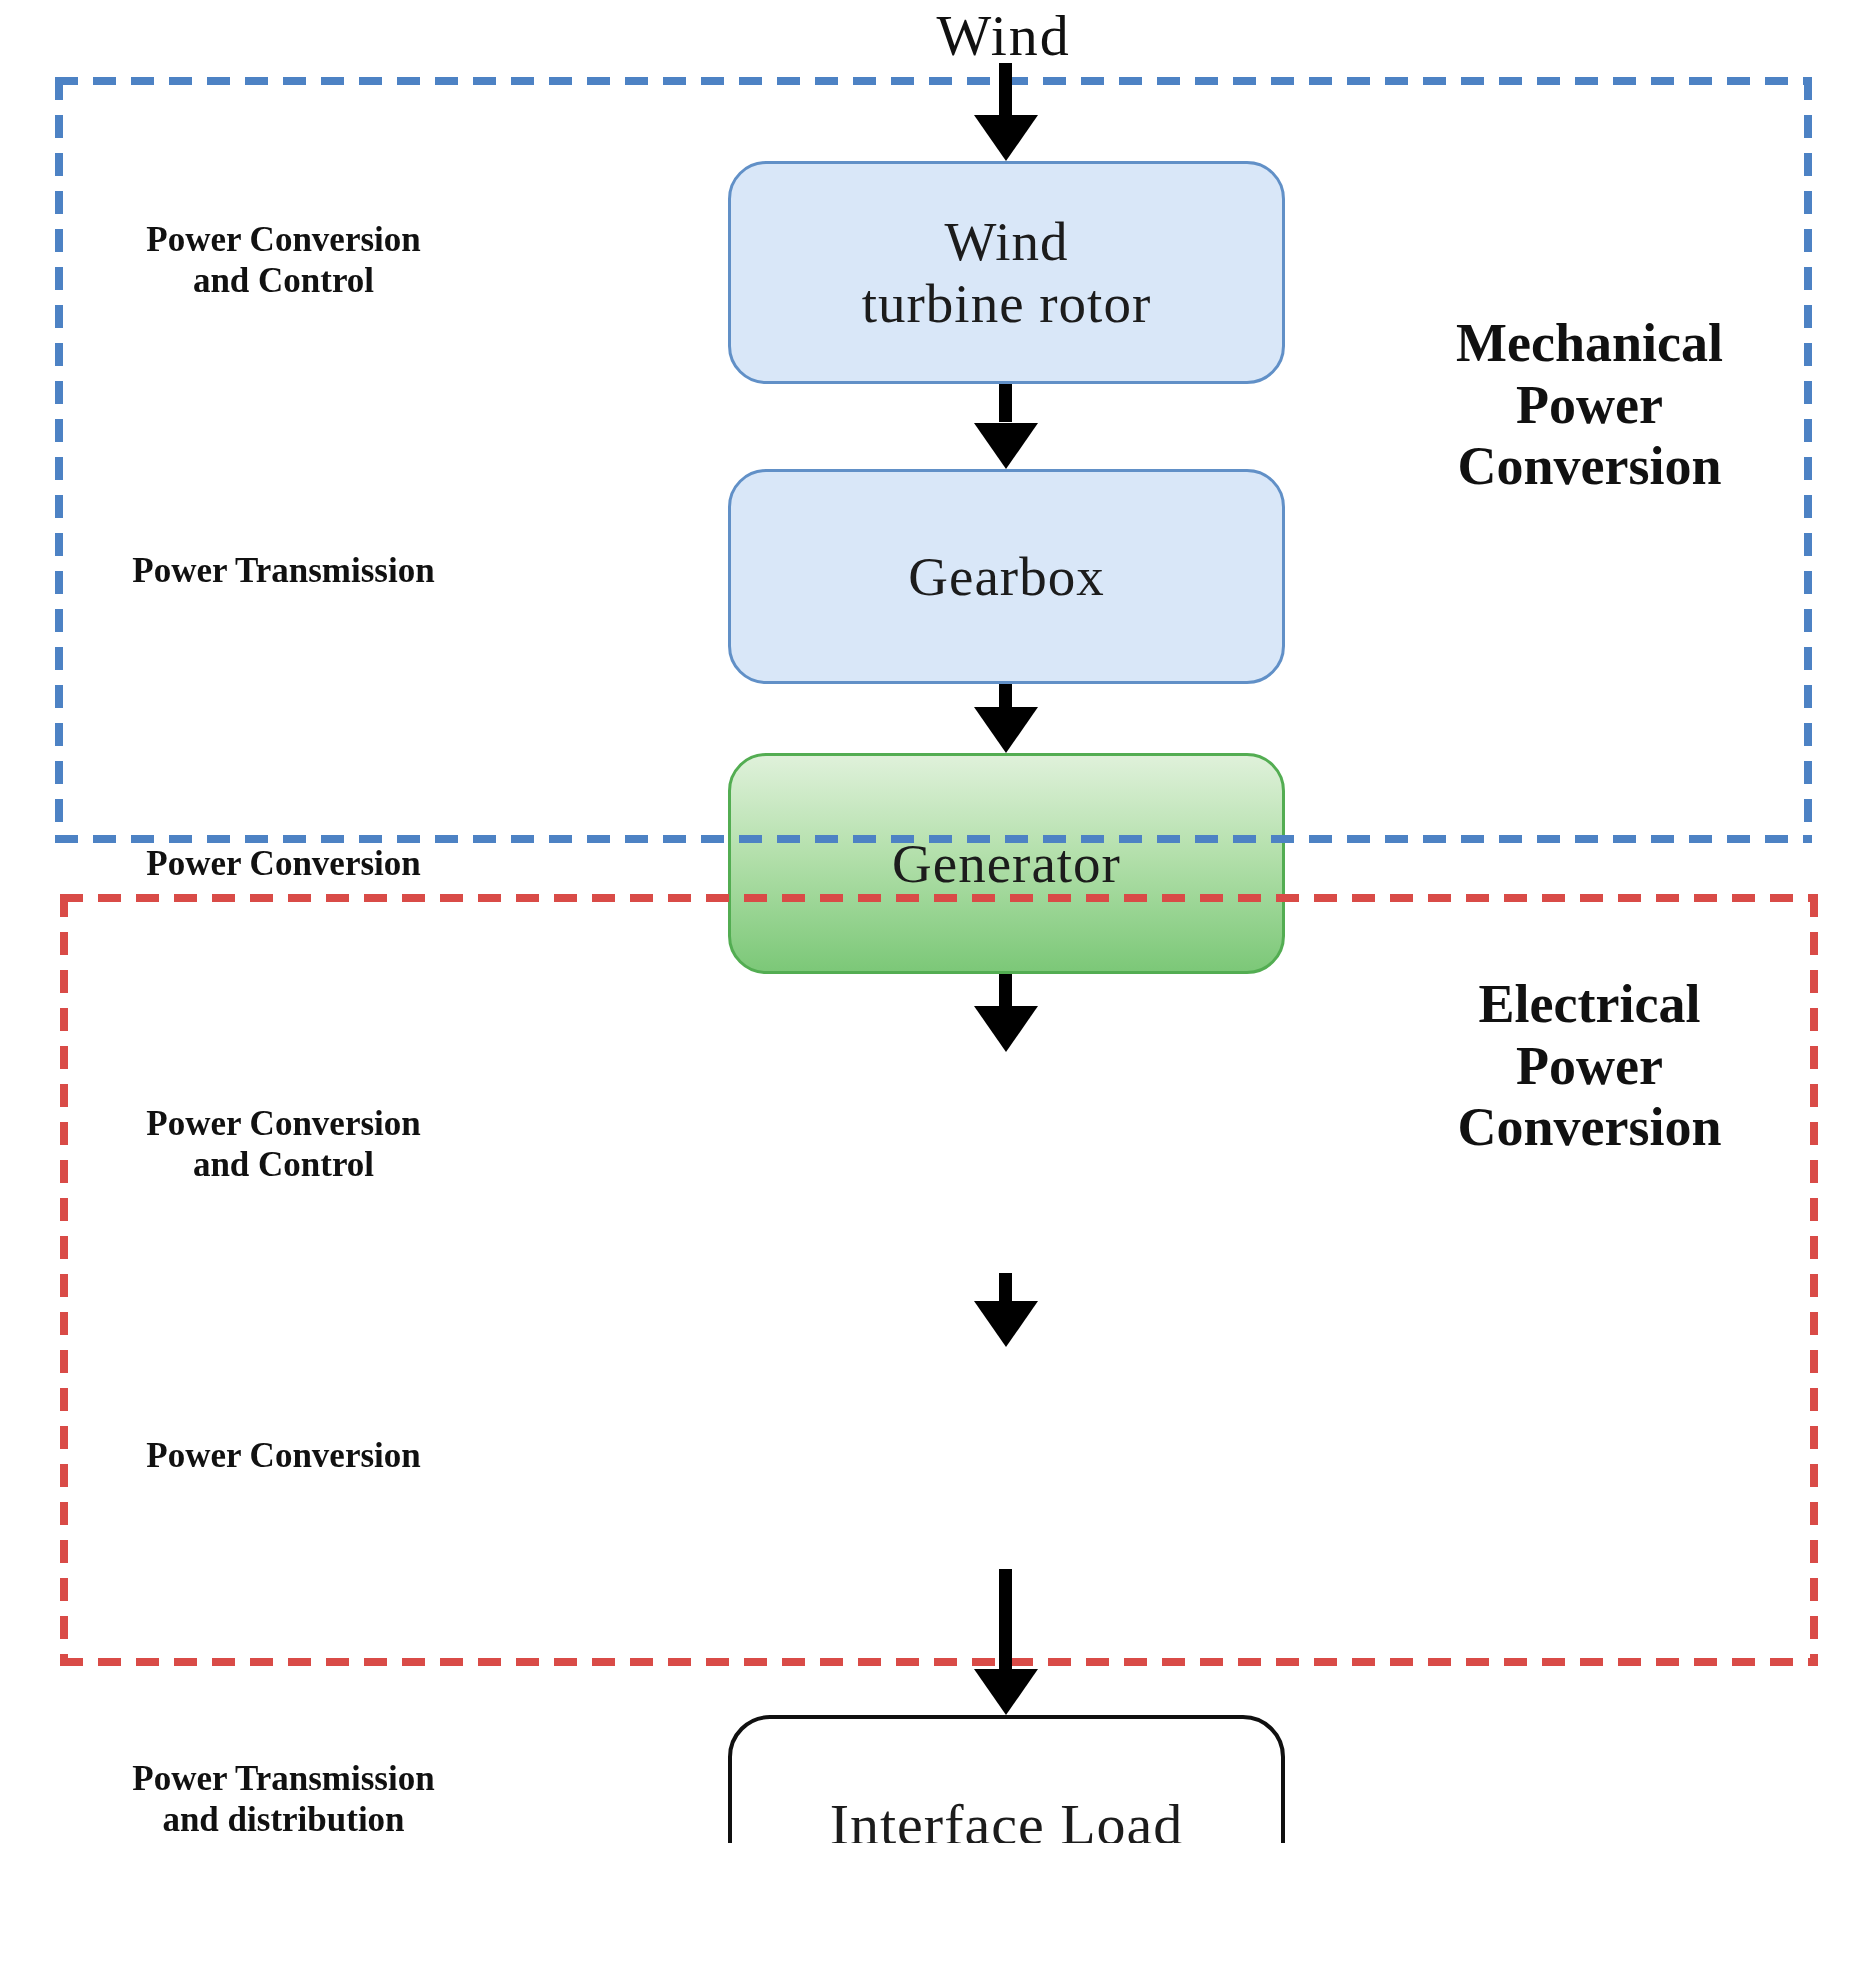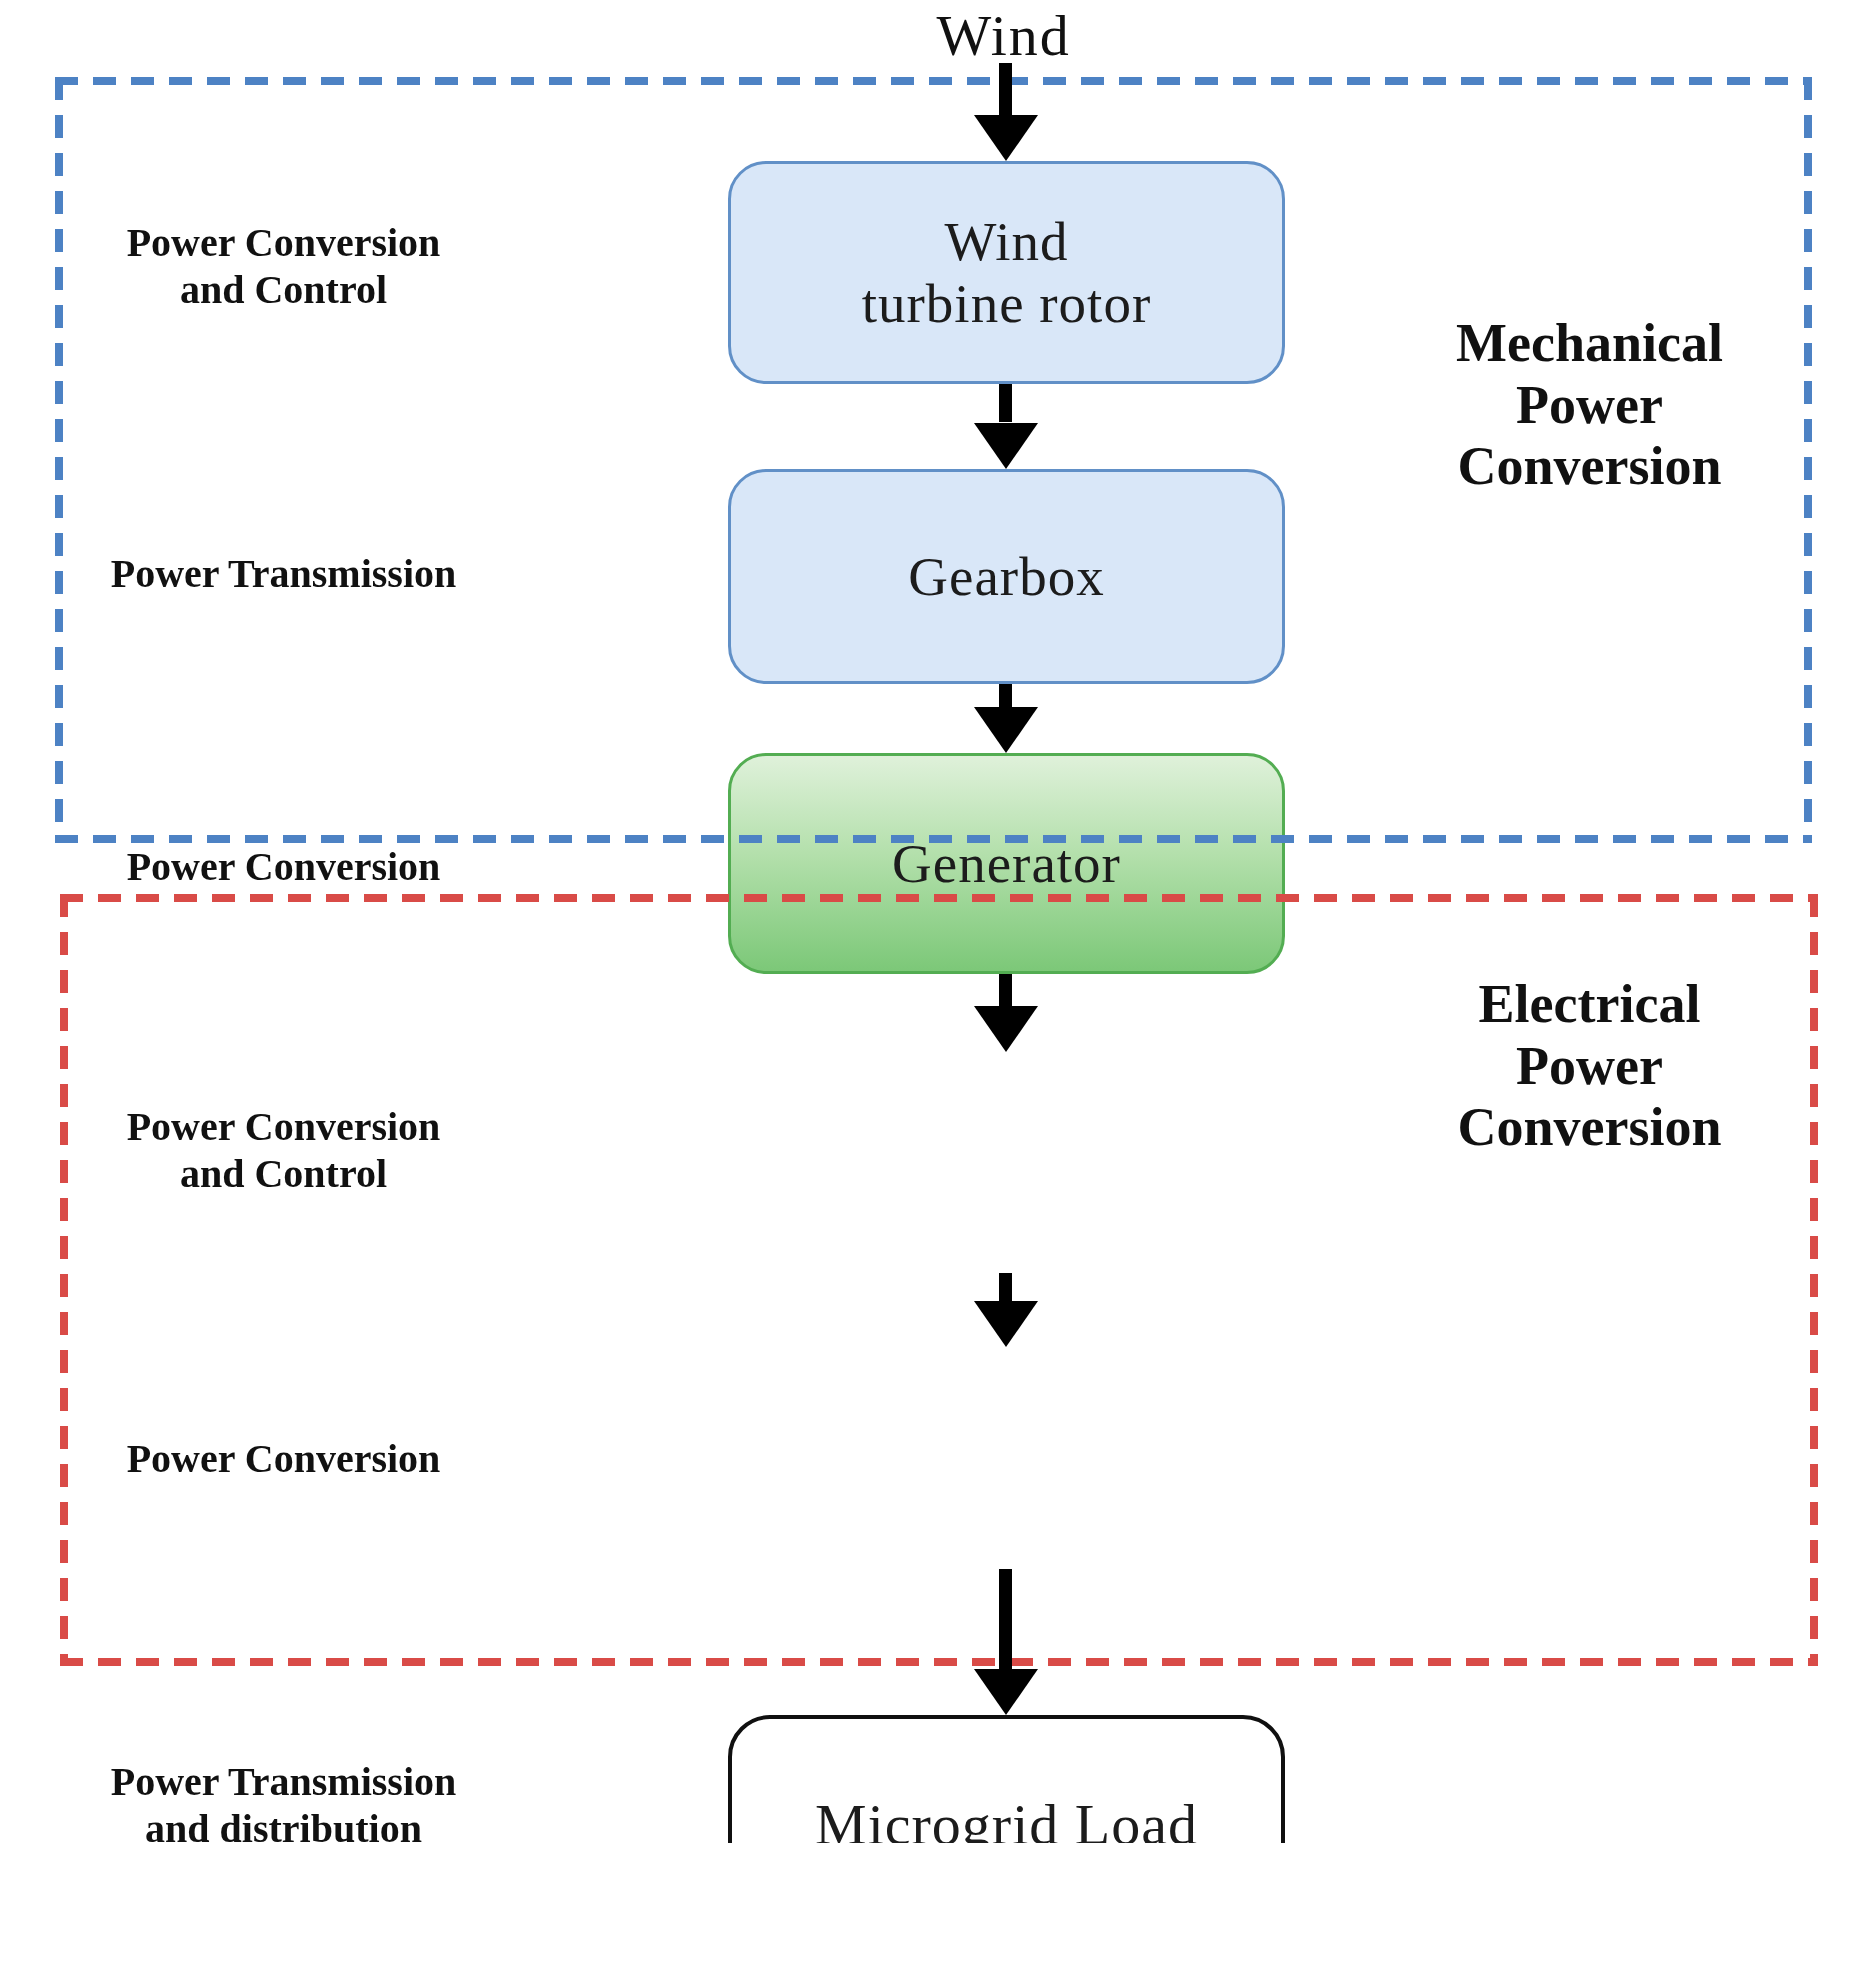--- a/index.html
+++ b/index.html
@@ -54,21 +54,21 @@
     position:absolute;left:845px;top:1.9px;width:317px;
     text-align:center;font-size:58px;letter-spacing:1.9px;color:#111;
     z-index:4;
   }
   .side-label{
     position:absolute;
     font-weight:bold;color:#111;
     text-align:center;white-space:pre-line;
     z-index:4;
   }
-  .left-label{left:53px;width:461px;font-size:40px;line-height:1.18;}
+  .left-label{left:53px;width:461px;font-size:35px;line-height:1.18;}
   .right-label{left:1388px;width:403px;font-size:54px;line-height:1.14;}
 
   .ll-1{top:219px;}  .ll-2{top:550px;}  .ll-3{top:843px;}
   .ll-4{top:1103px;} .ll-5{top:1435px;} .ll-6{top:1758px;}
   .rl-1{top:313px;}  .rl-2{top:974px;}
 
   .node-rotor{top:161px;height:223px;}
   .node-gearbox{top:469px;height:215px;}
   .node-generator{top:753px;height:221px;}
   .node-pei{top:1052px;height:221px;}
@@ -96,21 +96,21 @@
 
   <div class="dash-h red-d" style="left:60px;top:894px;width:1758px;"></div>
   <div class="dash-h red-d" style="left:60px;top:1658px;width:1758px;"></div>
   <div class="dash-v red-d" style="left:60px;top:894px;height:771px;"></div>
   <div class="dash-v red-d" style="left:1810px;top:894px;height:771px;"></div>
 
   <div class="node blue node-rotor">Wind
 turbine rotor</div>
   <div class="node blue node-gearbox">Gearbox</div>
   <div class="node green node-generator">Generator</div>
-  <div class="node plain node-load">Microgrid Load</div>
+  <div class="node plain node-load">Interface Load</div>
 
   <div class="arrow arrow-1">
     <div class="shaft" style="height:52px;"></div>
     <div class="head"></div>
   </div>
   <div class="arrow arrow-2">
     <div class="shaft" style="height:38px;"></div>
     <div class="head"></div>
   </div>
   <div class="arrow arrow-3">

